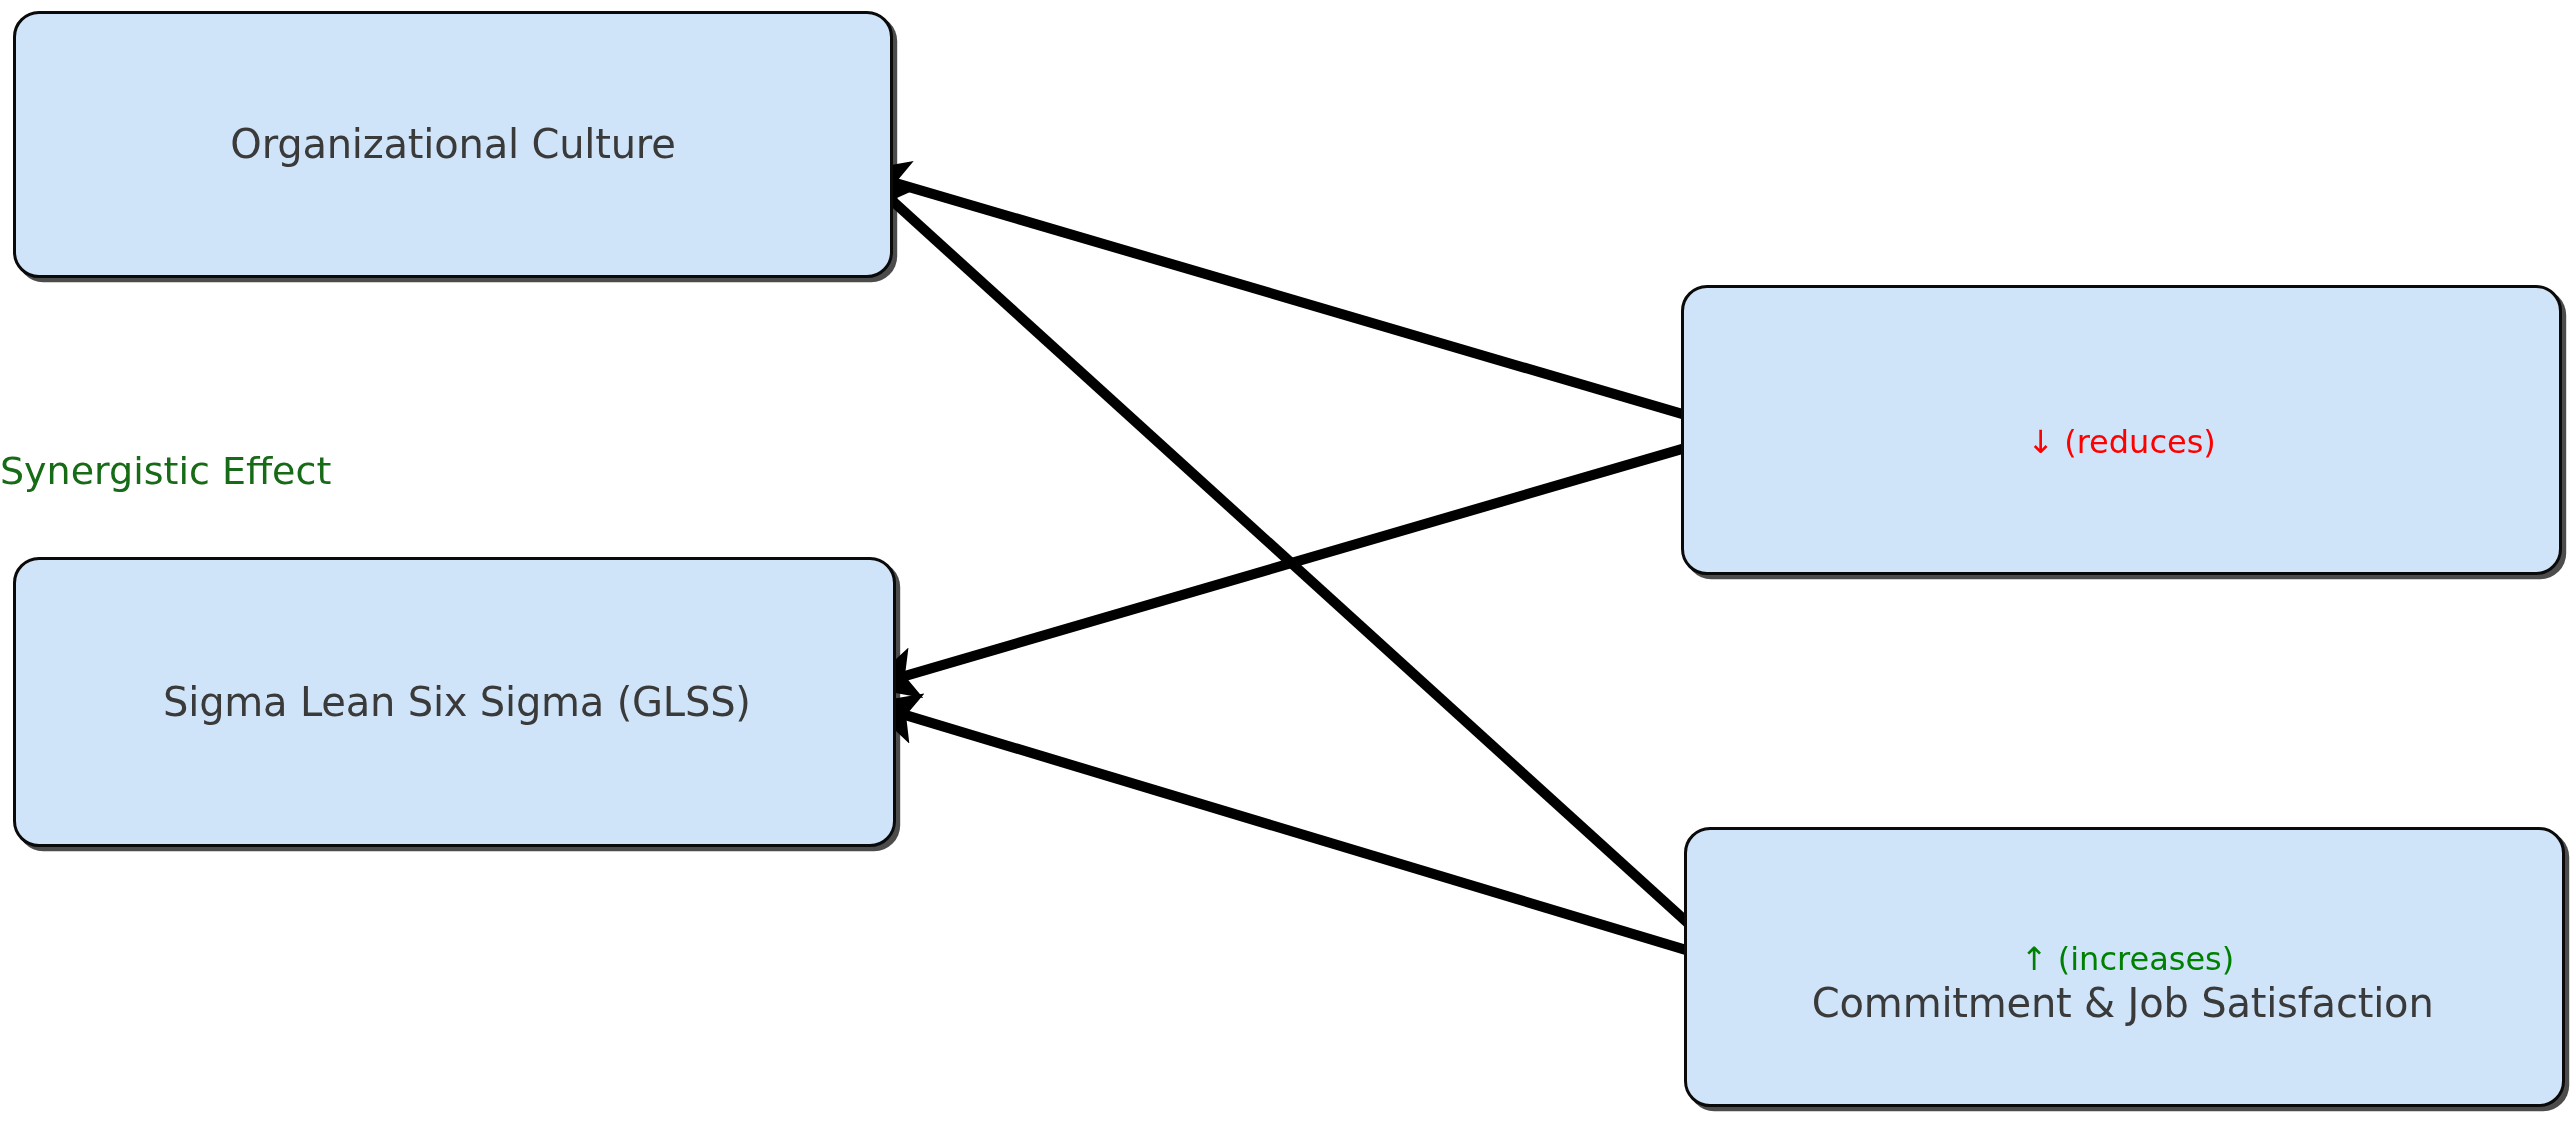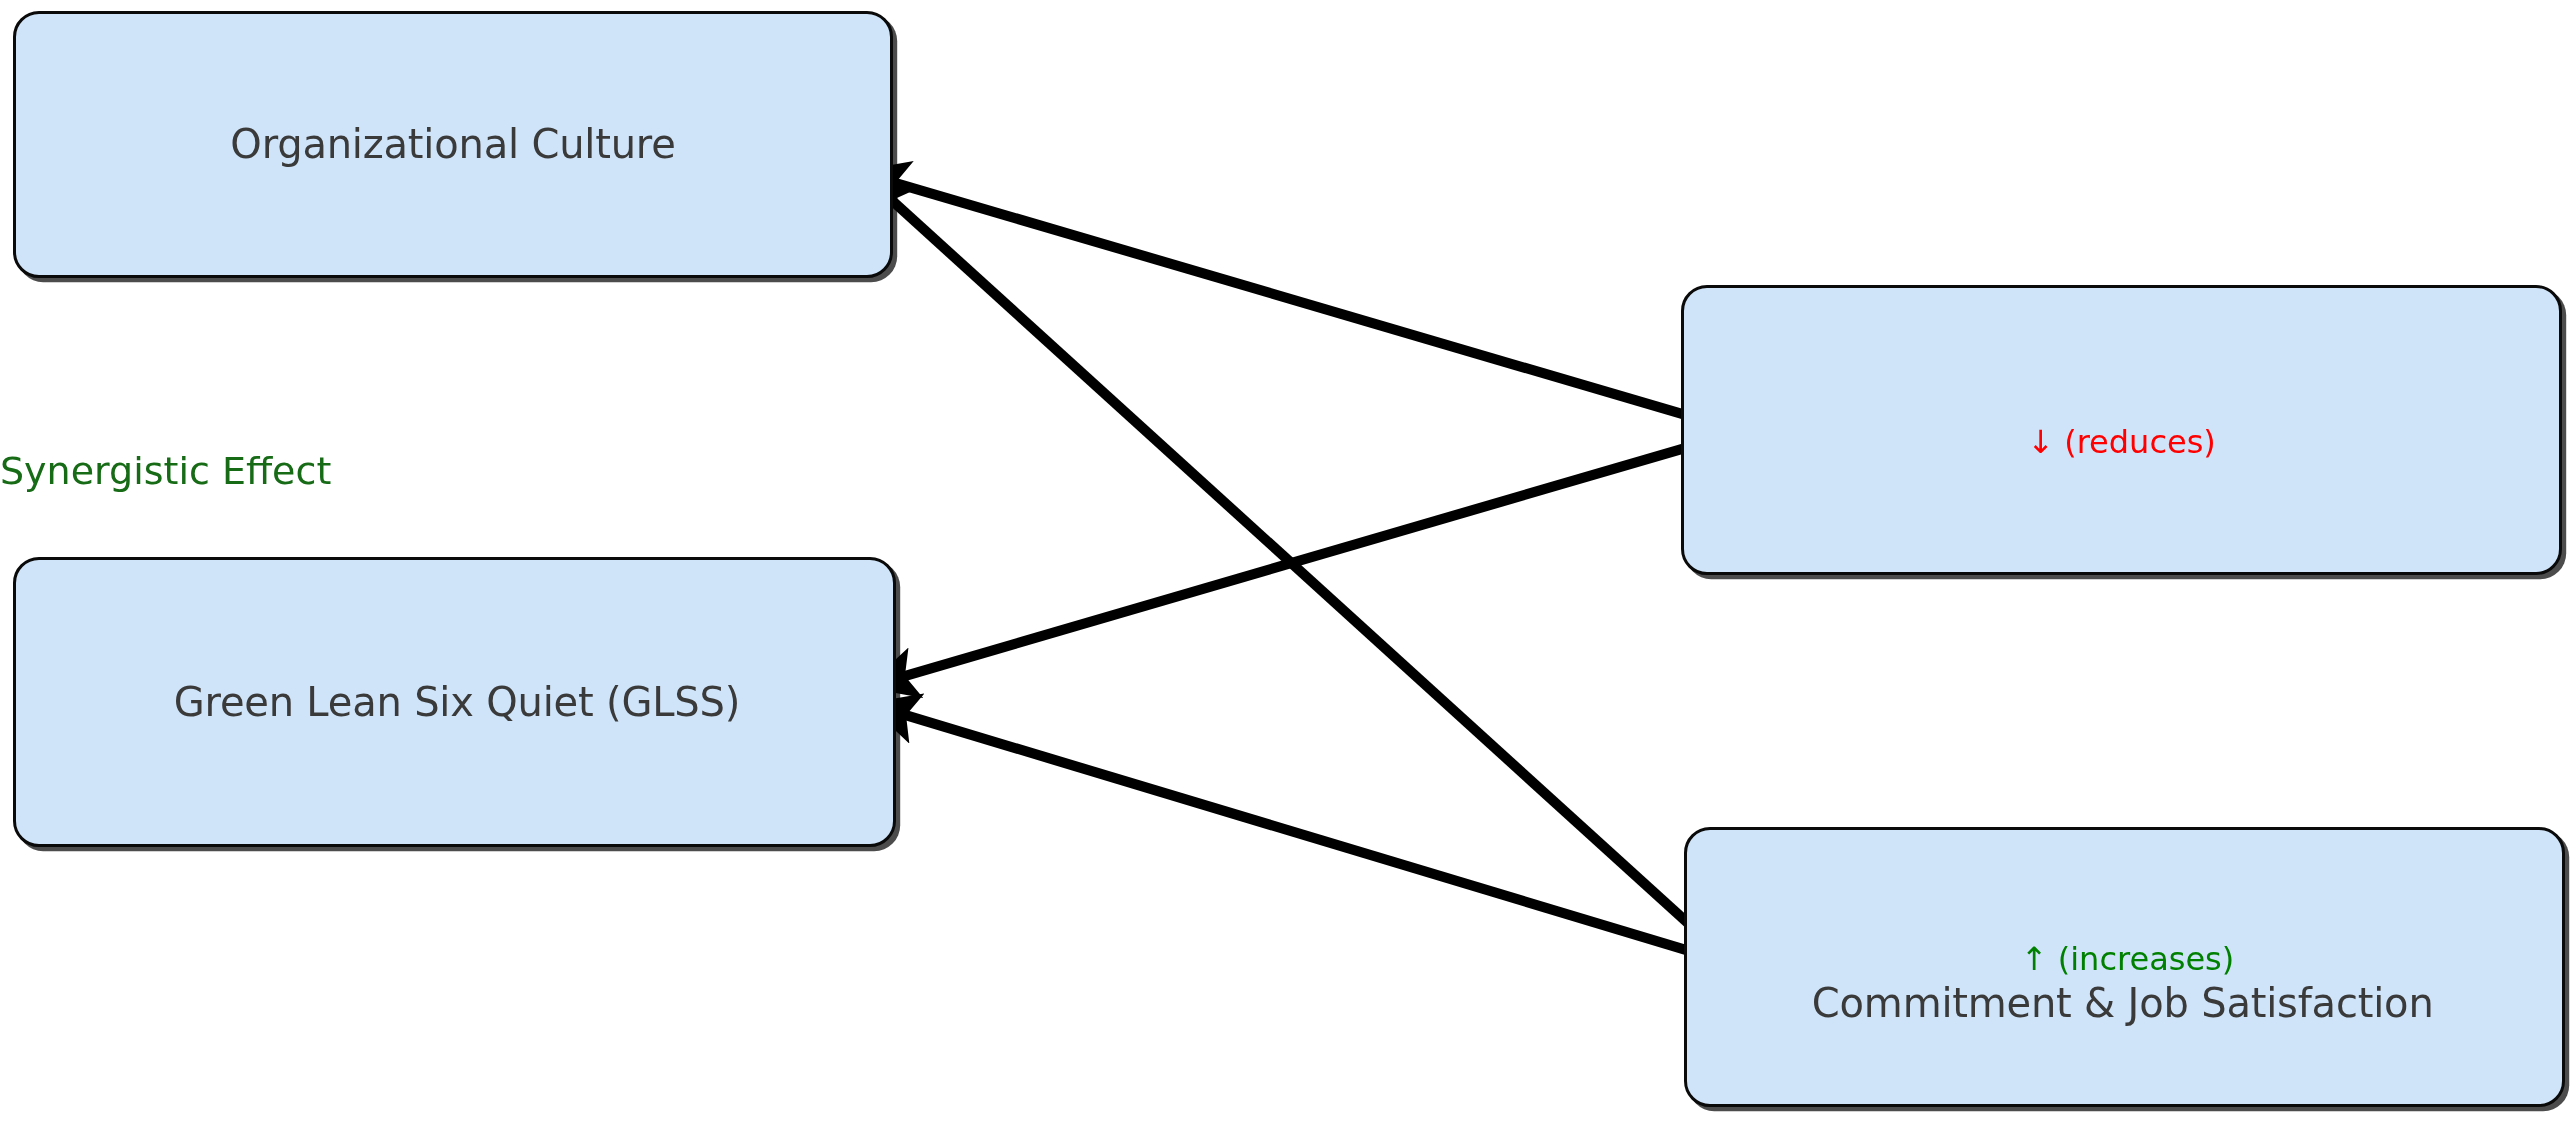--- a/index.html
+++ b/index.html
@@ -136,21 +136,21 @@
   </svg>
 
   <div class="node" id="node-org-culture">
     <div class="node-inner">
       <span class="node-label">Organizational Culture</span>
     </div>
   </div>
 
   <div class="node" id="node-glss">
     <div class="node-inner">
-      <span class="node-label">Green Lean Six Quiet (GLSS)</span>
+      <span class="node-label">Sigma Lean Six Sigma (GLSS)</span>
     </div>
   </div>
 
   <div class="node" id="node-quiet-quitting">
     <div class="node-inner">
       <span class="effect-tag tag-reduce">↓ (reduces)</span>
     </div>
   </div>
 
   <div class="node" id="node-commitment">

